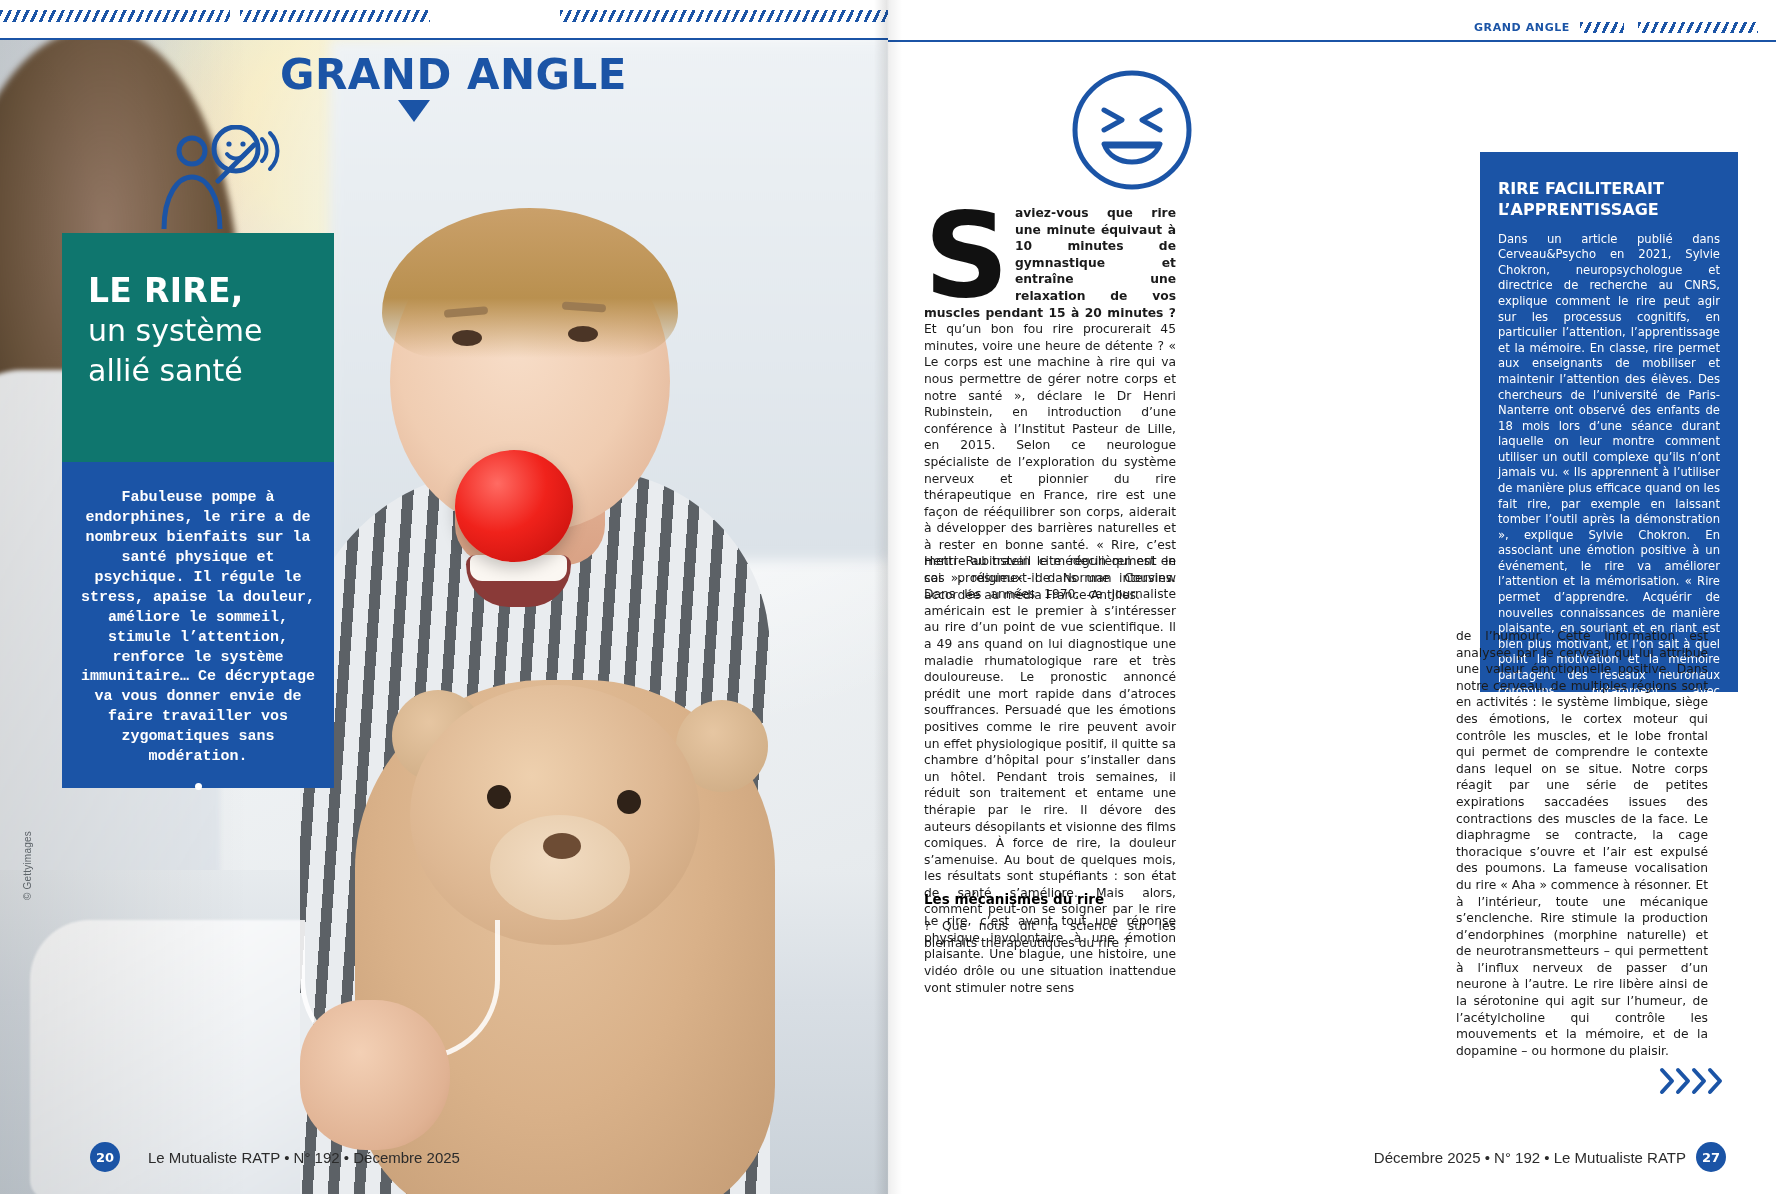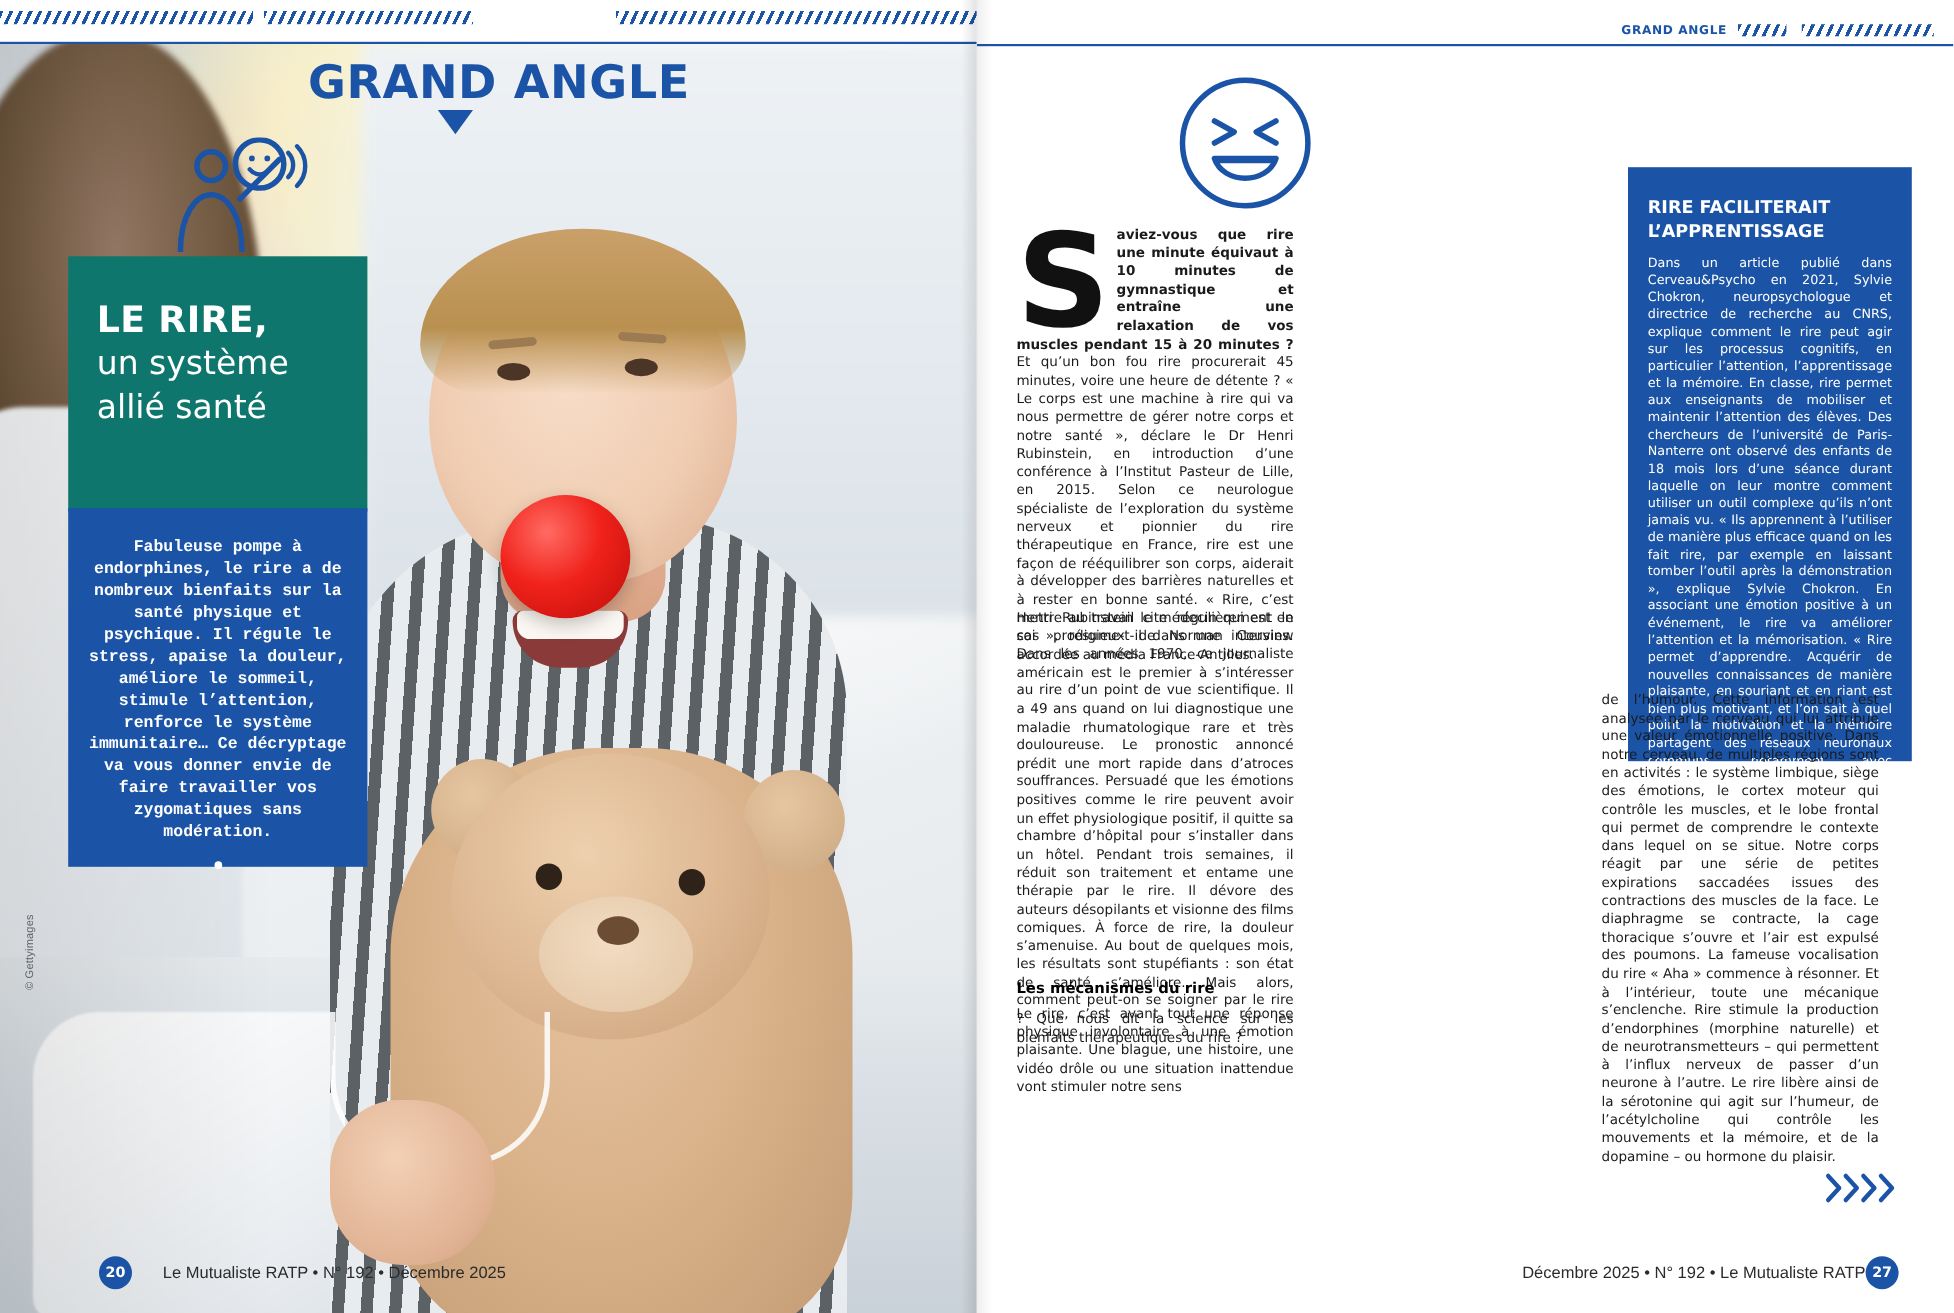--- a/index.html
+++ b/index.html
@@ -357,21 +357,21 @@
     line-height: 1.345;
     text-align: justify;
     font-family: "DejaVu Sans", sans-serif;
   }
   .arrows {
     position: absolute; right: 40px; bottom: 92px;
   }
   .folio-right {
     position: absolute;
     right: 50px; bottom: 22px;
-    display: flex; align-items: center; gap: 0;
+    display: flex; align-items: center; gap: 10px;
   }
   .gutter-shadow {
     position: absolute;
     left: 874px; top: 0; width: 28px; height: 1194px;
     background: linear-gradient(90deg, rgba(0,0,0,0.0) 0%, rgba(0,0,0,0.10) 45%, rgba(0,0,0,0.06) 55%, rgba(0,0,0,0) 100%);
     pointer-events: none;
     z-index: 30;
   }
 </style>
 </head>

